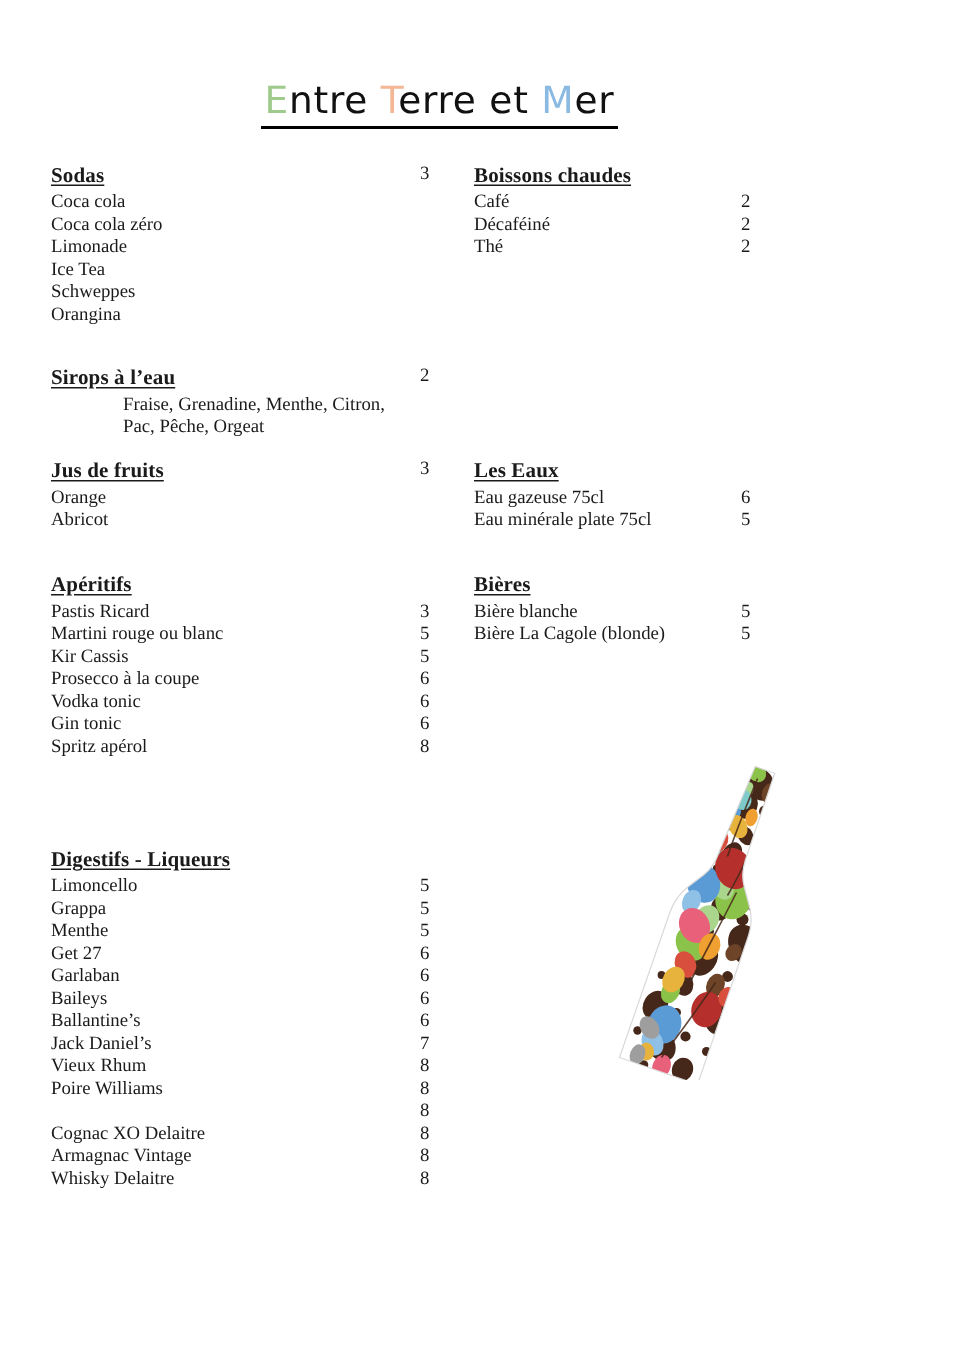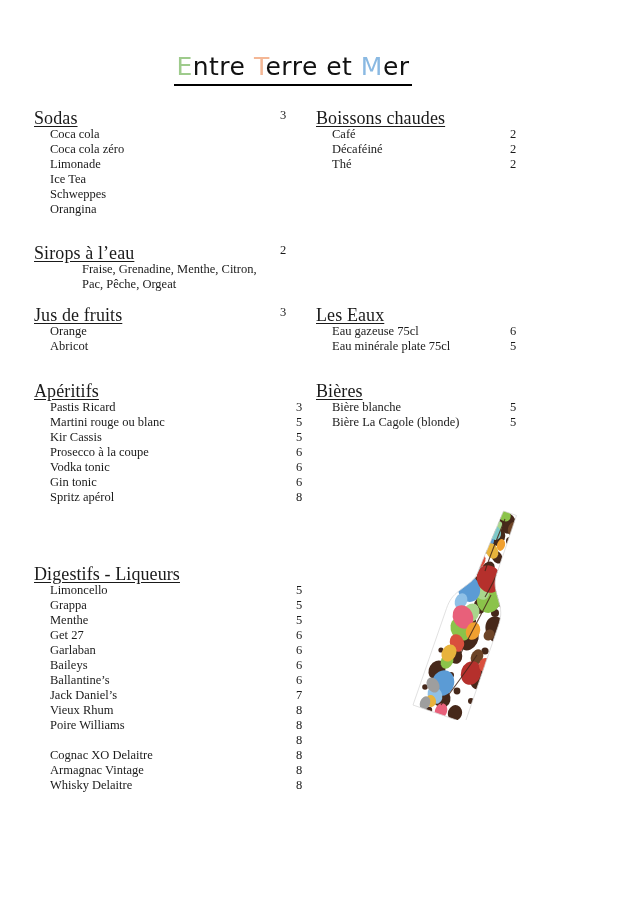--- a/index.html
+++ b/index.html
@@ -60,39 +60,39 @@
     position: absolute;
     left: 0;
     width: 100%;
   }
 
   .sec-head {
     position: relative;
     height: 17px;
   }
   .sec-title {
-    font-size: 18px;
-    font-weight: normal;
+    font-size: 14px;
+    font-weight: bold;
     text-decoration: underline;
     text-underline-offset: 2px;
     letter-spacing: 0.1px;
     white-space: nowrap;
   }
   .sec-price {
     position: absolute;
     top: 0;
     font-size: 12.5px;
     font-weight: normal;
     text-align: left;
   }
   .col-left  .sec-price { left: 246px; }
 
   ul.items {
     list-style: none;
-    margin: 2px 0 0 16px;
+    margin: 2px 0 0 0;
     padding: 0;
   }
   ul.items li {
     position: relative;
     height: 15px;
     line-height: 15px;
     font-size: 12.5px;
     white-space: nowrap;
   }
   ul.items li .nm {

